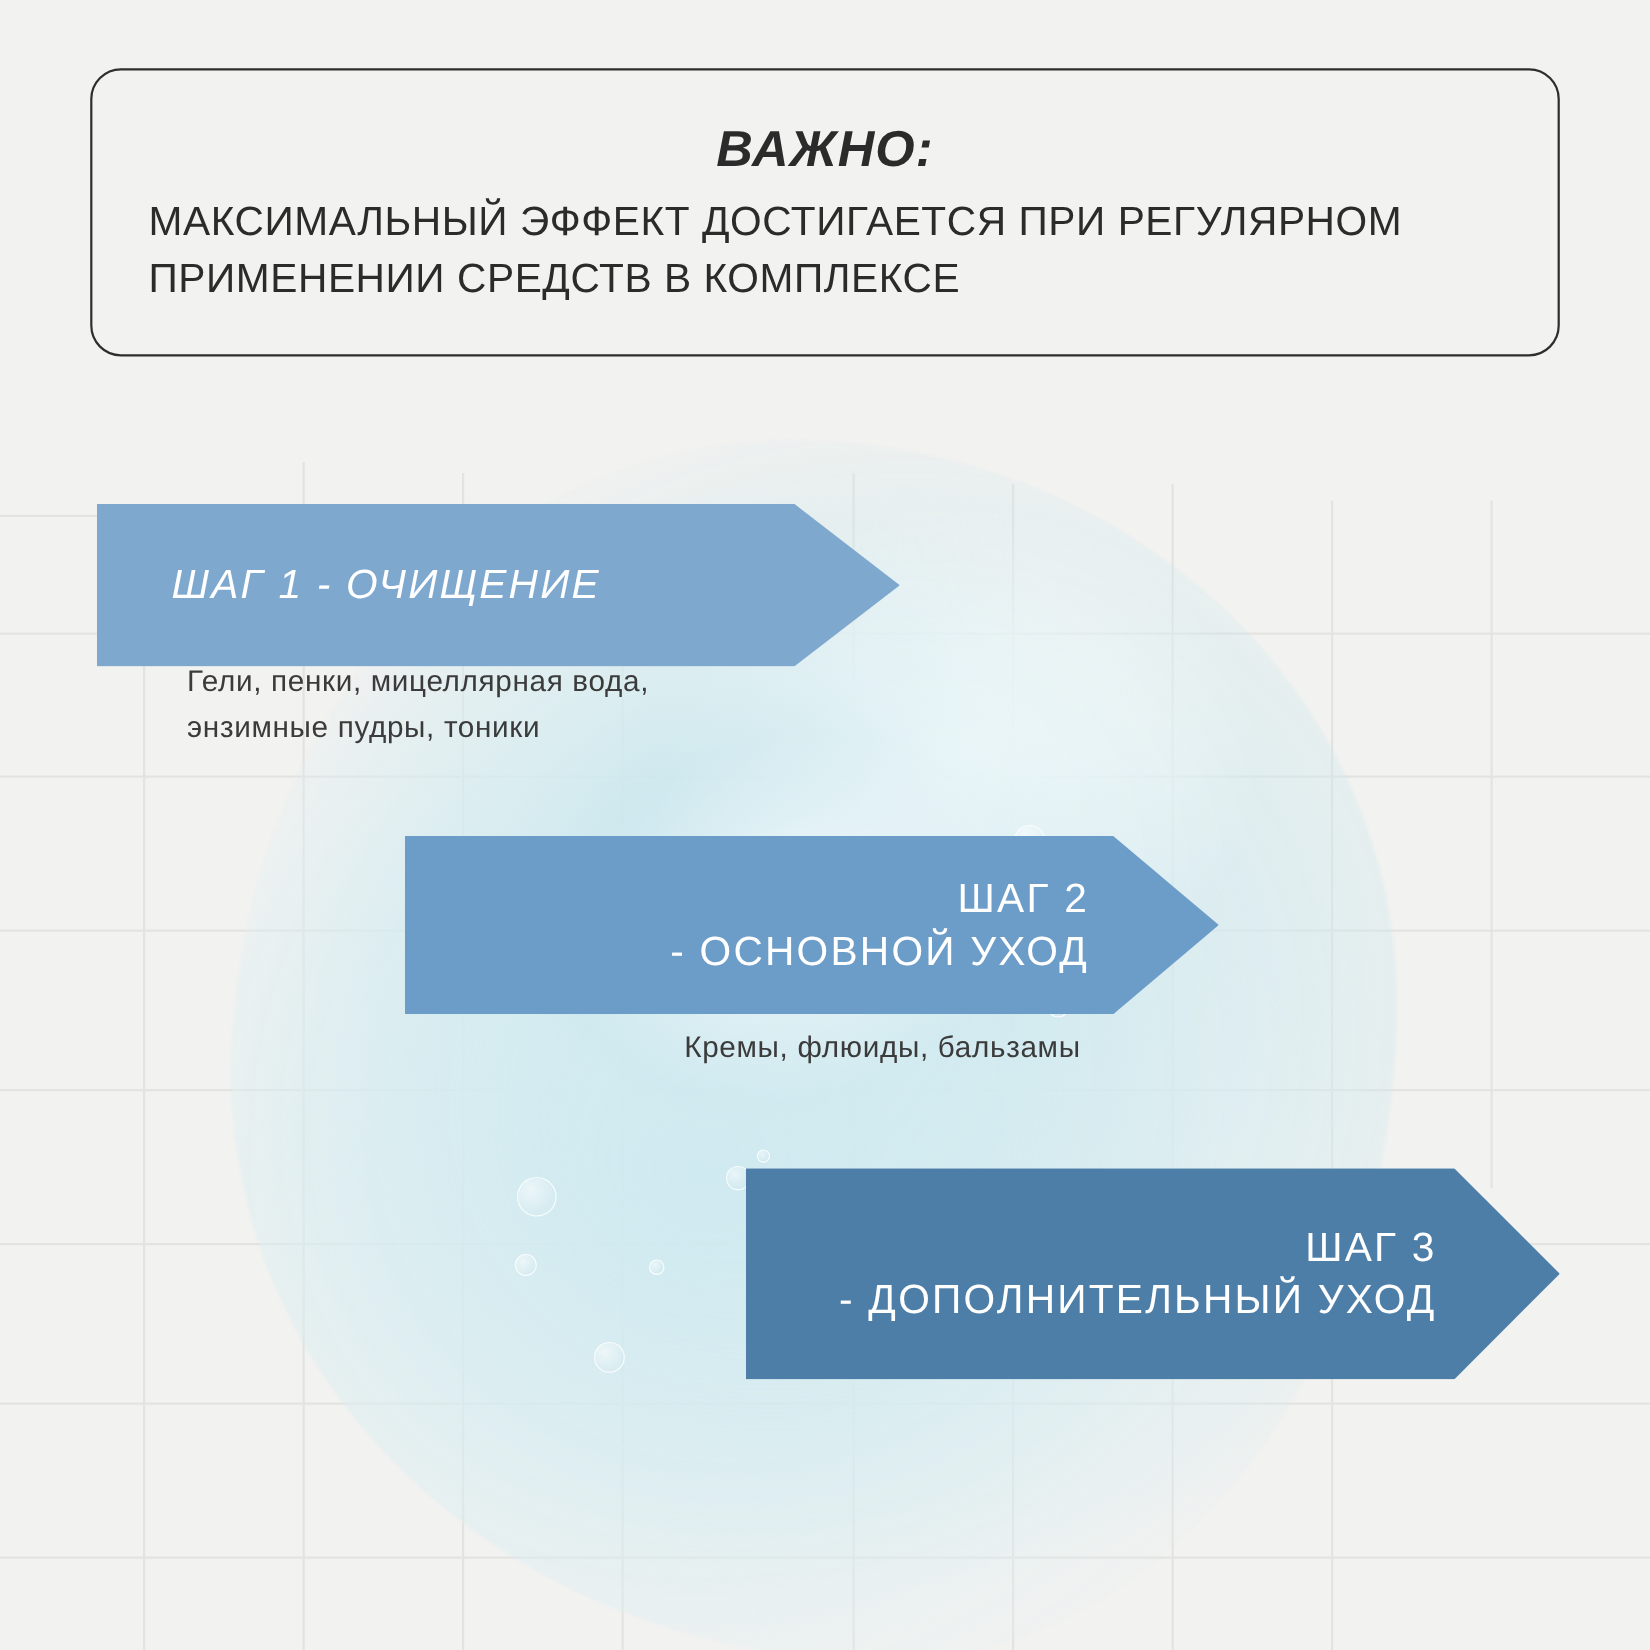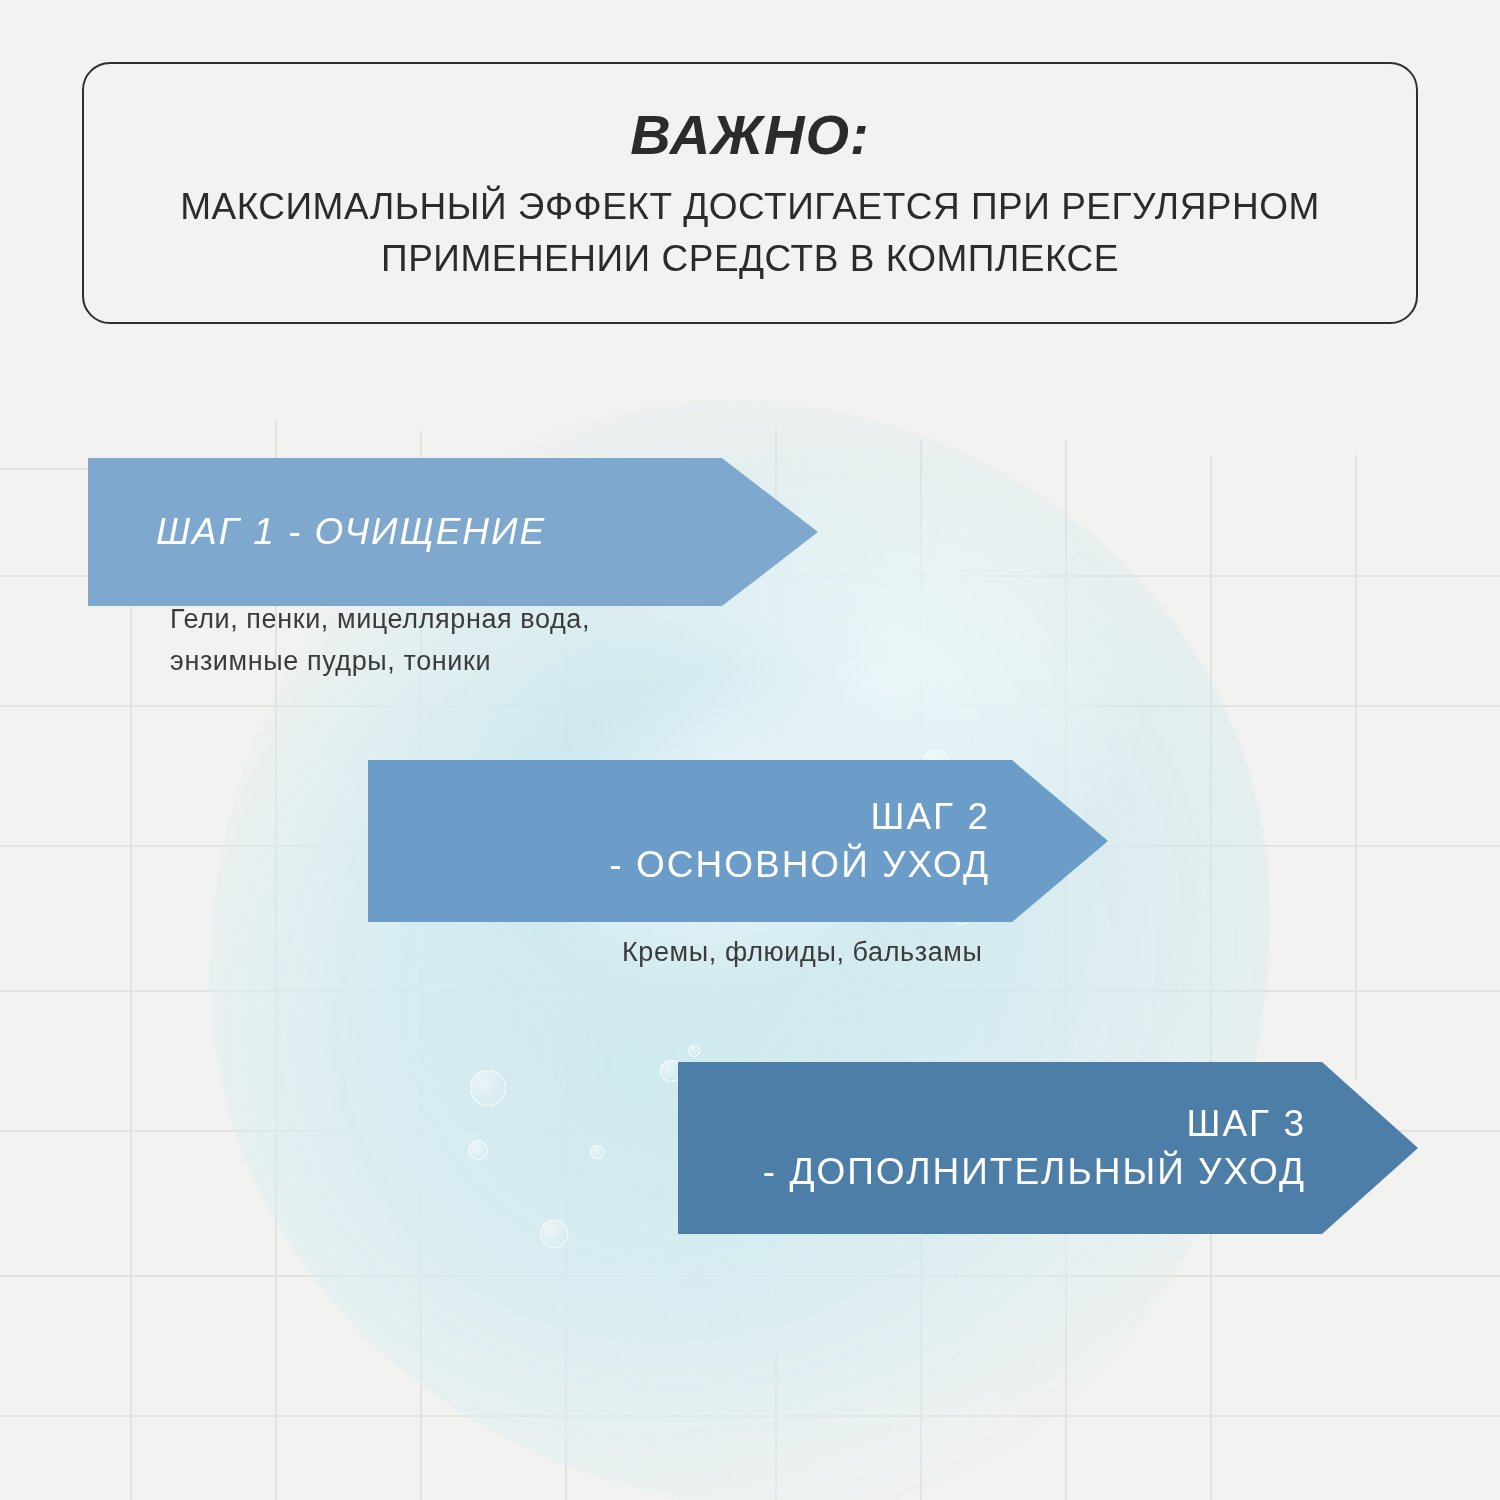--- a/index.html
+++ b/index.html
@@ -86,29 +86,28 @@
     border-radius: 28px;
     background: transparent;
     display: flex;
     flex-direction: column;
     align-items: center;
     justify-content: center;
   }
   .note-title {
     font-style: italic;
     font-weight: bold;
-    font-size: 56px;
+    font-size: 46px;
     letter-spacing: 1px;
     color: #2b2b2b;
     margin-bottom: 14px;
   }
   .note-body {
     font-size: 37px;
     line-height: 1.38;
-    text-align: center;
     color: #2b2b2b;
     letter-spacing: 0.5px;
     max-width: 1230px;
   }
 
   
   .steps { position: absolute; inset: 0; }
 
   .step { position: absolute; }
 
@@ -143,21 +142,21 @@
     clip-path: polygon(0 0, calc(100% - 96px) 0, 100% 50%, calc(100% - 96px) 100%, 0 100%);
     padding-left: 60px;
     padding-right: 118px;
     justify-content: flex-end;
     text-align: right;
   }
 
   .step-3 { left: 678px; top: 1062px; }
   .step-3 .arrow {
     width: 740px;
-    height: 172px;
+    height: 192px;
     background: #4d7ea8;
     clip-path: polygon(0 0, calc(100% - 96px) 0, 100% 50%, calc(100% - 96px) 100%, 0 100%);
     padding-left: 60px;
     padding-right: 112px;
     justify-content: flex-end;
     text-align: right;
   }
 
   .step-desc {
     font-size: 27px;

